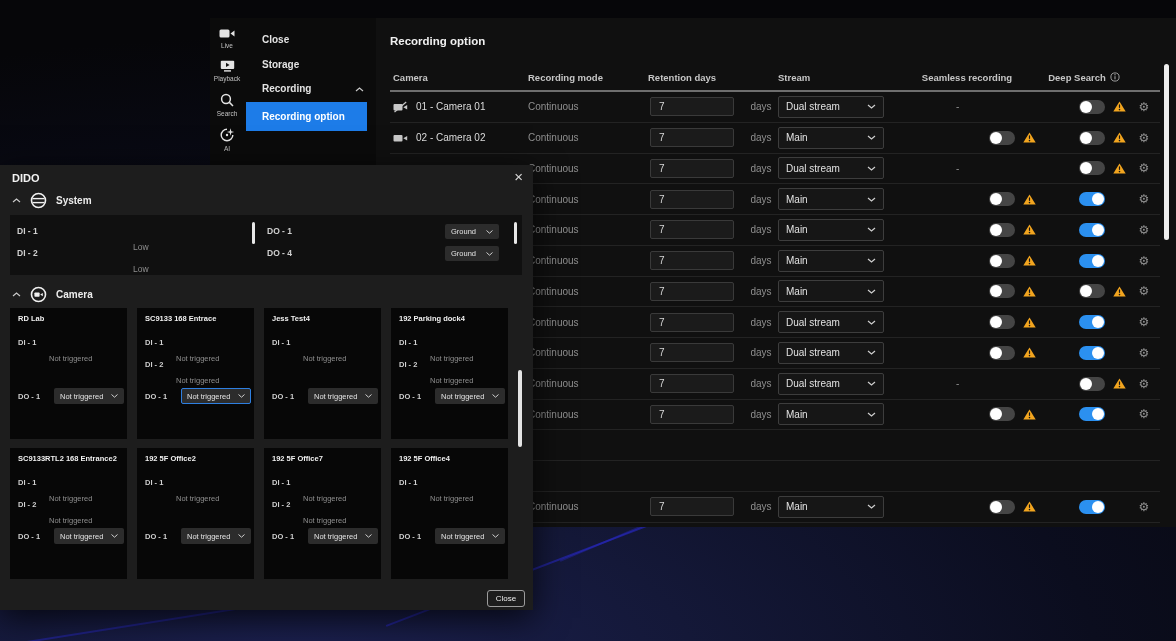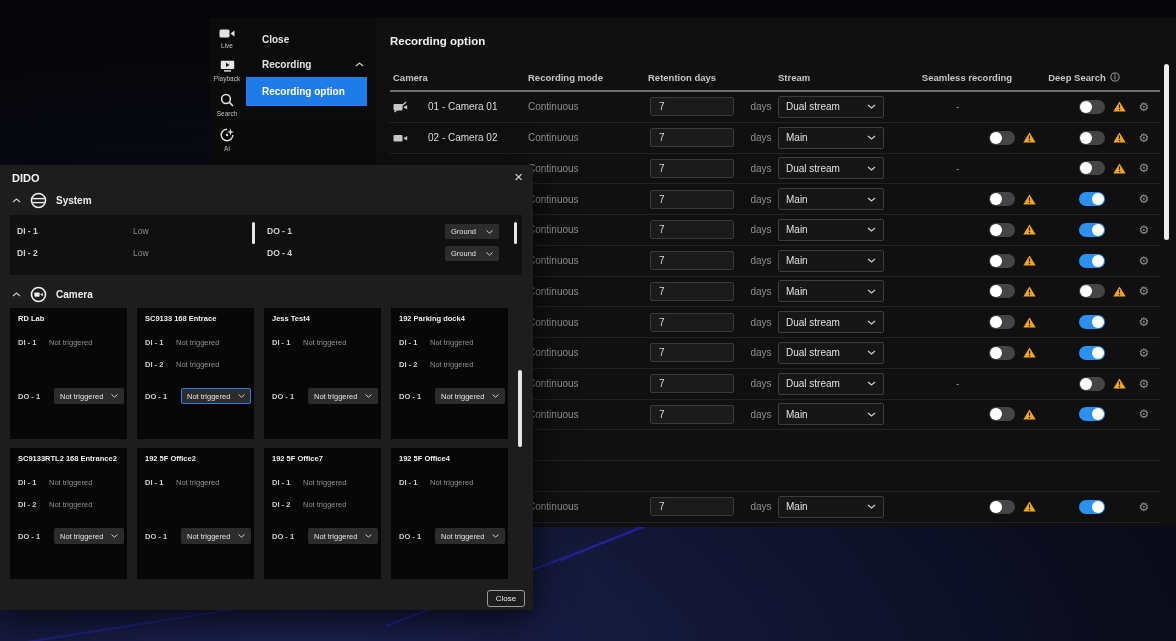--- a/index.html
+++ b/index.html
@@ -22,21 +22,21 @@
   .menu-item.active{height:29px;line-height:29px;background:#1d7ce8;margin:0 9px 0 2px;padding-left:16px;color:#fff;}
 
   
   .main-panel{position:absolute;left:376px;top:18px;width:800px;height:509px;background:#101010;}
   .page-title{position:absolute;left:14px;top:17px;font-size:11.5px;font-weight:700;color:#f0f0f0;}
   .table{position:absolute;left:14px;top:46px;width:770px;}
   .thead{display:flex;height:28px;align-items:center;border-bottom:2px solid #6e6e6e;}
   .thead .hcell{font-size:9.5px;font-weight:700;color:#c6c6c6;}
   .trow{display:flex;height:30.75px;align-items:center;border-bottom:1px solid #232323;font-size:10px;}
   .cell{display:flex;align-items:center;}
-  .c-cam{width:138px;padding-left:3px;gap:20px;}
+  .c-cam{width:138px;padding-left:3px;gap:8px;}
   .cam-name{color:#dcdcdc;}
   .cam-icon{fill:#c8c8c8;}
   .cam-icon .slash{stroke:#c8c8c8;stroke-width:1.2;display:none;}
   .cam-icon.camera-off .slash{display:block;}
   .c-mode{width:120px;color:#8f8f8f;}
   .c-ret{width:92px;padding-left:2px;}
   .ret-input{width:84px;height:19px;background:#1b1b1b;border:1px solid #3a3a3a;border-radius:2px;color:#d8d8d8;font-size:10px;padding:0 0 0 8px;outline:none;}
   .c-days{width:38px;padding-left:4px;color:#8f8f8f;justify-content:center;}
   .c-stream{width:116px;}
   .select{width:106px;height:22px;background:#161616;border:1px solid #3d3d3d;border-radius:2px;display:flex;align-items:center;justify-content:space-between;padding:0 7px;cursor:pointer;}
@@ -63,21 +63,21 @@
   .main-scrollbar{position:absolute;left:1164px;top:64px;width:5px;height:176px;border-radius:2.5px;background:#ededed;cursor:pointer;}
 
   
   .modal{position:absolute;left:0;top:165px;width:533px;height:445px;background:#1d1d1d;box-shadow:0 8px 32px rgba(0,0,0,.75);}
   .modal-title{position:absolute;left:12px;top:7px;font-size:11px;font-weight:700;color:#f2f2f2;}
   .modal-close{position:absolute;right:10px;top:3px;font-size:15px;color:#d8d8d8;cursor:pointer;line-height:1.2;}
   .section-head{position:absolute;left:12px;display:flex;align-items:center;gap:9px;cursor:pointer;}
   .section-label{font-size:10px;font-weight:700;color:#ececec;}
   .sys-panel{position:absolute;left:10px;top:50px;width:512px;height:60px;background:#101010;}
   .io-label{font-size:8.5px;font-weight:700;color:#d0d0d0;}
-  .io-val{font-size:8.5px;color:#8f8f8f;}
+  .io-val{font-size:8.5px;color:#8f8f8f;margin-top:16px;}
   .sys-row-l{position:absolute;left:7px;display:flex;}
   .sys-row-l .io-label{width:116px;}
   .sys-row-r{position:absolute;left:257px;display:flex;align-items:center;}
   .sys-row-r .io-label{width:130px;}
   .mini-scroll{position:absolute;width:3px;height:22px;border-radius:1.5px;background:#e8e8e8;cursor:pointer;}
   .mini-select{background:#2c2c2c;border-radius:2px;display:flex;align-items:center;justify-content:space-between;padding:0 5px;cursor:pointer;border:1px solid transparent;}
   .mini-select .mini-val{font-size:7.5px;color:#e2e2e2;white-space:nowrap;}
   .mini-select.focused{border-color:#2e7fe0;}
   .sys-sel{position:absolute;left:435px;width:54px;height:15px;}
   .cards{position:absolute;left:10px;top:143px;width:498px;height:271px;display:flex;flex-wrap:wrap;gap:9px 10px;align-content:flex-start;}
@@ -131,20 +131,23 @@
             <circle cx="7" cy="7" r="1.2" fill="#e4e4e4"></circle>
           </svg>
         <span class="rail-label">AI</span>
       </div>
     </div>
     <div class="menu">
       <div class="menu-item">
           <span>Close</span>
         </div>
       <div class="menu-item">
+          <span>Storage</span>
+        </div>
+      <div class="menu-item">
         <span>Recording</span>
         <svg width="9" height="5" viewBox="0 0 9 5">
             <path d="M1 4 L4.5 1 L8 4" stroke="#c9c9c9" stroke-width="1.2" fill="none"></path>
           </svg>
       </div>
       <div class="menu-item active">
           <span>Recording option</span>
         </div>
     </div>
   </div>

